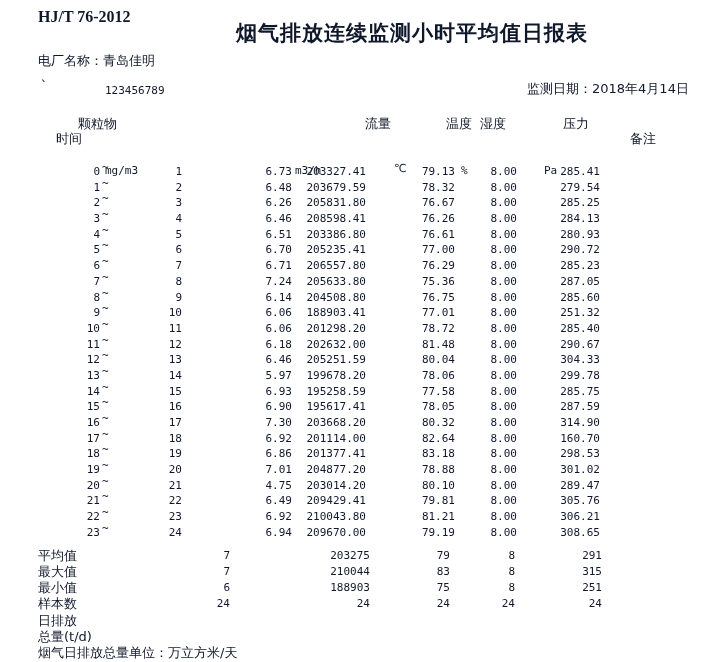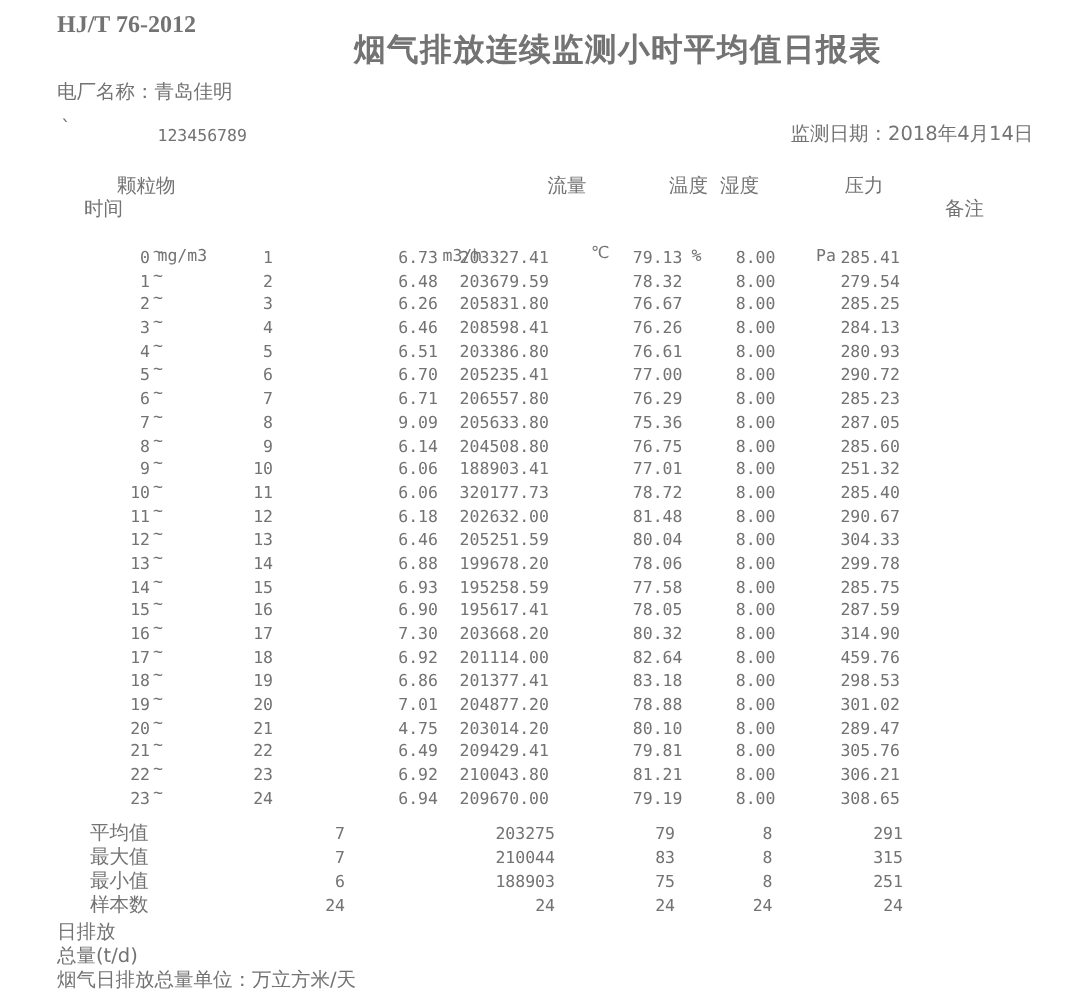--- a/index.html
+++ b/index.html
@@ -1,21 +1,21 @@
 <!DOCTYPE html>
 <html><head>
 <meta charset="utf-8">
 <style>
   html,body{margin:0;padding:0;background:#fff;}
   .page{
     position:relative;
     width:726px;
     height:662px;
     background:#ffffff;
-    color:#737373;
+    color:#0f172a;
     font-family:"DejaVu Sans", sans-serif;
     overflow:hidden;
   }
   .abs{position:absolute;white-space:nowrap;}
   .std-code{left:38px;top:8px;font-family:"Liberation Serif",serif;font-weight:bold;font-size:16px;}
   .title{left:236px;top:19px;font-size:21px;font-weight:bold;letter-spacing:1px;}
   .plant{left:38px;top:52px;font-size:13px;}
   .mark{left:40px;top:78px;font-size:13px;font-family:"DejaVu Sans Mono",monospace;}
   .plant-code{left:105px;top:84px;font-size:11px;font-family:"DejaVu Sans Mono",monospace;}
   .mdate{left:527px;top:80px;font-size:13px;}
@@ -54,21 +54,21 @@
   .c-press{left:510px;width:90px;}
 
   #summary{position:absolute;left:0;top:548px;}
   .srow{position:relative;width:726px;height:16px;}
   .scell{
     position:absolute;top:0;
     font-size:11px;line-height:16px;
     font-family:"DejaVu Sans Mono",monospace;
     text-align:right;white-space:nowrap;
   }
-  .s-label{left:38px;width:auto;text-align:left;font-size:13px;font-family:"DejaVu Sans",sans-serif;margin-left:22px;}
+  .s-label{left:38px;width:auto;text-align:left;font-size:13px;font-family:"DejaVu Sans",sans-serif;}
   .s-pm{left:160px;width:70px;}
   .s-flow{left:260px;width:110px;}
   .s-temp{left:380px;width:70px;}
   .s-hum{left:445px;width:70px;}
   .s-press{left:512px;width:90px;}
 
   .f-daily{left:38px;top:612px;font-size:13px;}
   .f-total{left:38px;top:628px;font-size:13px;}
   .f-note{left:38px;top:644px;font-size:13px;}
 </style>
@@ -166,21 +166,21 @@
         <span class="cell c-pm">6.71</span>
         <span class="cell c-flow">206557.80</span>
         <span class="cell c-temp">76.29</span>
         <span class="cell c-hum">8.00</span>
         <span class="cell c-press">285.23</span>
       </div>
       <div class="trow">
         <span class="cell c-start">7</span>
         <span class="cell c-tilde">~</span>
         <span class="cell c-end">8</span>
-        <span class="cell c-pm">9.09</span>
+        <span class="cell c-pm">7.24</span>
         <span class="cell c-flow">205633.80</span>
         <span class="cell c-temp">75.36</span>
         <span class="cell c-hum">8.00</span>
         <span class="cell c-press">287.05</span>
       </div>
       <div class="trow">
         <span class="cell c-start">8</span>
         <span class="cell c-tilde">~</span>
         <span class="cell c-end">9</span>
         <span class="cell c-pm">6.14</span>
@@ -197,21 +197,21 @@
         <span class="cell c-flow">188903.41</span>
         <span class="cell c-temp">77.01</span>
         <span class="cell c-hum">8.00</span>
         <span class="cell c-press">251.32</span>
       </div>
       <div class="trow">
         <span class="cell c-start">10</span>
         <span class="cell c-tilde">~</span>
         <span class="cell c-end">11</span>
         <span class="cell c-pm">6.06</span>
-        <span class="cell c-flow">320177.73</span>
+        <span class="cell c-flow">201298.20</span>
         <span class="cell c-temp">78.72</span>
         <span class="cell c-hum">8.00</span>
         <span class="cell c-press">285.40</span>
       </div>
       <div class="trow">
         <span class="cell c-start">11</span>
         <span class="cell c-tilde">~</span>
         <span class="cell c-end">12</span>
         <span class="cell c-pm">6.18</span>
         <span class="cell c-flow">202632.00</span>
@@ -226,21 +226,21 @@
         <span class="cell c-pm">6.46</span>
         <span class="cell c-flow">205251.59</span>
         <span class="cell c-temp">80.04</span>
         <span class="cell c-hum">8.00</span>
         <span class="cell c-press">304.33</span>
       </div>
       <div class="trow">
         <span class="cell c-start">13</span>
         <span class="cell c-tilde">~</span>
         <span class="cell c-end">14</span>
-        <span class="cell c-pm">6.88</span>
+        <span class="cell c-pm">5.97</span>
         <span class="cell c-flow">199678.20</span>
         <span class="cell c-temp">78.06</span>
         <span class="cell c-hum">8.00</span>
         <span class="cell c-press">299.78</span>
       </div>
       <div class="trow">
         <span class="cell c-start">14</span>
         <span class="cell c-tilde">~</span>
         <span class="cell c-end">15</span>
         <span class="cell c-pm">6.93</span>
@@ -270,21 +270,21 @@
         <span class="cell c-press">314.90</span>
       </div>
       <div class="trow">
         <span class="cell c-start">17</span>
         <span class="cell c-tilde">~</span>
         <span class="cell c-end">18</span>
         <span class="cell c-pm">6.92</span>
         <span class="cell c-flow">201114.00</span>
         <span class="cell c-temp">82.64</span>
         <span class="cell c-hum">8.00</span>
-        <span class="cell c-press">459.76</span>
+        <span class="cell c-press">160.70</span>
       </div>
       <div class="trow">
         <span class="cell c-start">18</span>
         <span class="cell c-tilde">~</span>
         <span class="cell c-end">19</span>
         <span class="cell c-pm">6.86</span>
         <span class="cell c-flow">201377.41</span>
         <span class="cell c-temp">83.18</span>
         <span class="cell c-hum">8.00</span>
         <span class="cell c-press">298.53</span>

